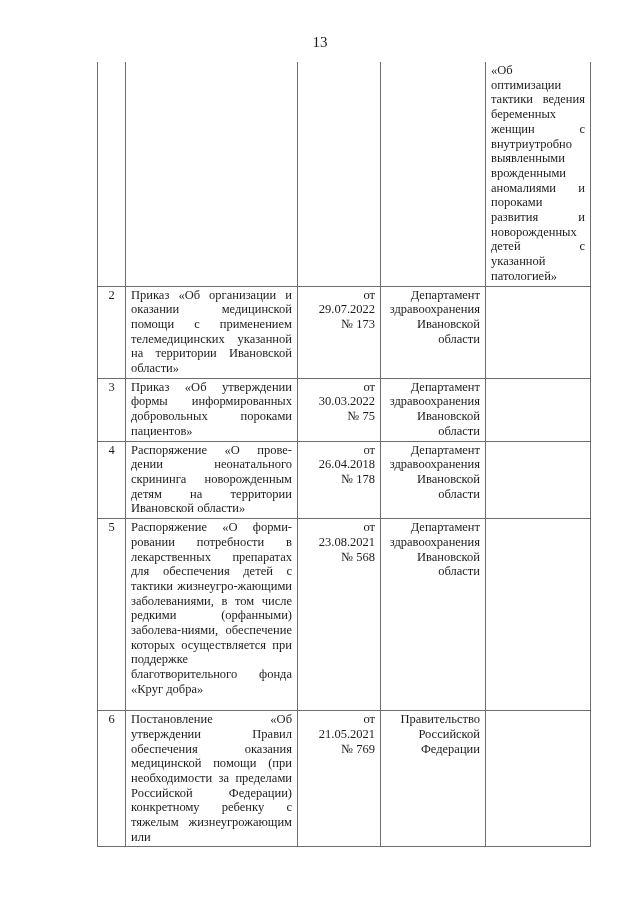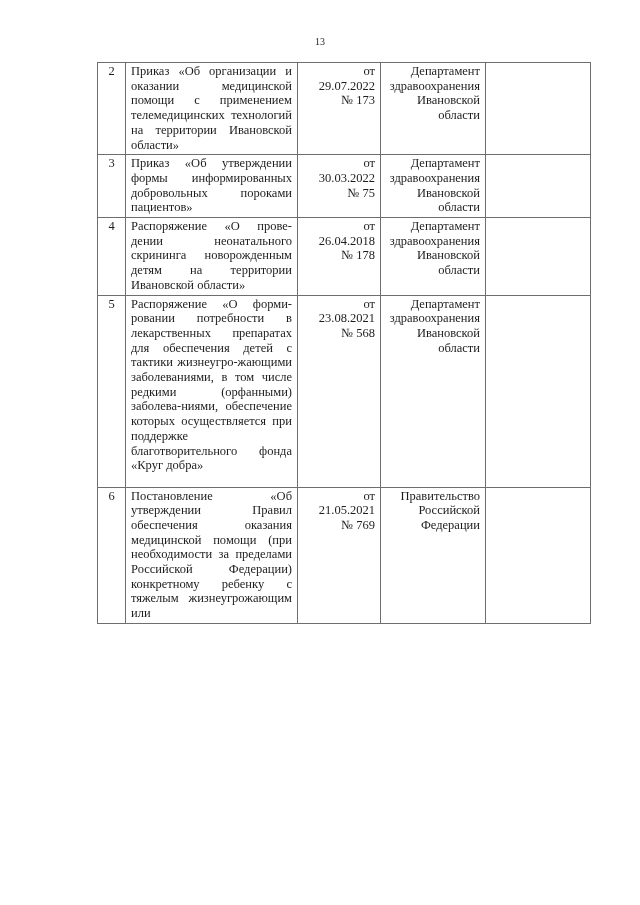--- a/index.html
+++ b/index.html
@@ -17,21 +17,21 @@
     font-size: 12.5px;
     line-height: 14.7px;
     overflow: hidden;
   }
   .page-number {
     position: absolute;
     top: 35px;
     left: 0;
     width: 100%;
     text-align: center;
-    font-size: 10px;
+    font-size: 15px;
   }
   table.doc-table {
     position: absolute;
     left: 97px;
     top: 62px;
     width: 493px;
     border-collapse: collapse;
     table-layout: fixed;
   }
   table.doc-table td {
@@ -64,23 +64,30 @@
 
   <table class="doc-table">
     <colgroup>
       <col style="width:28px">
       <col style="width:172px">
       <col style="width:83px">
       <col style="width:105px">
       <col style="width:105px">
     </colgroup>
     <tbody>
+      <tr class="r0">
+        <td class="c-num"></td>
+        <td class="c-title"></td>
+        <td class="c-date"></td>
+        <td class="c-auth"></td>
+        <td class="c-note">«Об оптимизации тактики ведения беременных женщин с внутриутробно выявленными врожденными аномалиями и пороками развития и новорожденных детей с указанной патологией»</td>
+      </tr>
       <tr class="r1">
         <td class="c-num">2</td>
-        <td class="c-title">Приказ «Об организации и оказании медицинской помощи с применением телемедицинских технологий на территории Ивановской области»</td>
+        <td class="c-title">Приказ «Об организации и оказании медицинской помощи с применением телемедицинских указанной на территории Ивановской области»</td>
         <td class="c-date">от
 29.07.2022
 № 173</td>
         <td class="c-auth">Департамент здравоохранения Ивановской области</td>
         <td class="c-note"></td>
       </tr>
       <tr class="r2">
         <td class="c-num">3</td>
         <td class="c-title">Приказ «Об утверждении формы информированных добровольных пороками пациентов»</td>
         <td class="c-date">от

